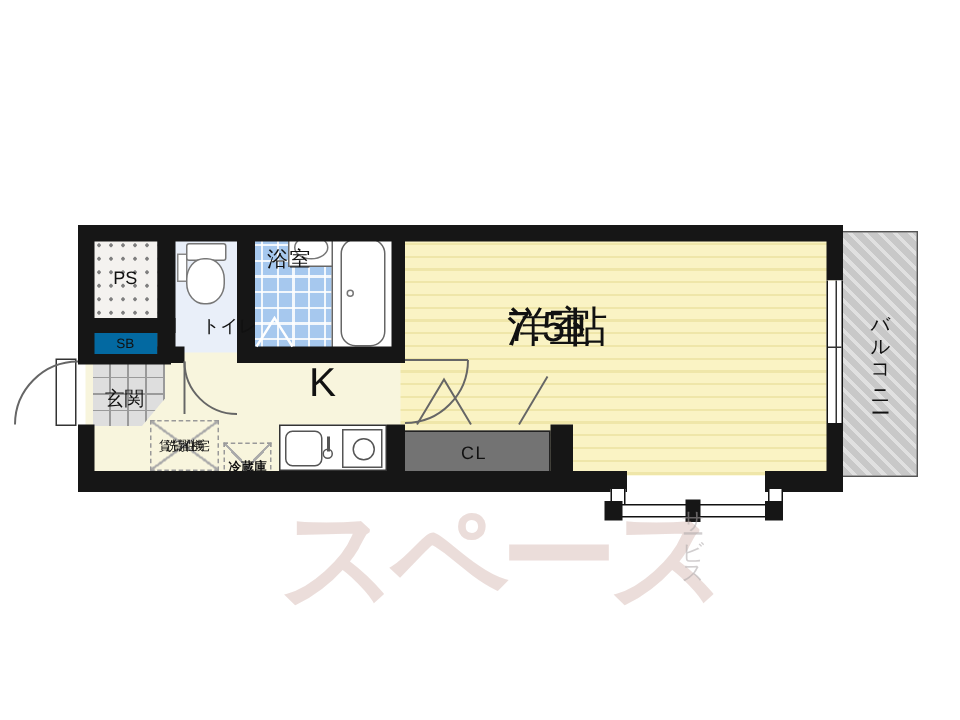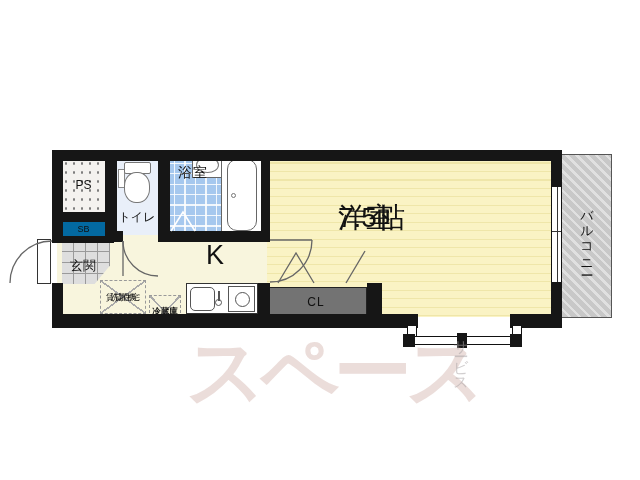--- a/index.html
+++ b/index.html
@@ -76,21 +76,21 @@
   .win-right .mid{left:4.5px;top:0;width:1.2px;height:100%;background:#333;}
   .win-right .tick{left:0;top:46%;width:100%;height:1.2px;background:#333;}
   .bay-jamb{background:#fff;border-left:1.3px solid #111;border-right:1.3px solid #111;z-index:35;}
   .bay-sill{left:405px;top:336px;width:117px;height:9px;background:#fff;border-top:1.4px solid #111;border-bottom:1.4px solid #111;z-index:35;}
   .bay-post{background:#161616;z-index:36;}
   .door-leaf{left:37px;top:239px;width:14px;height:45px;background:#fff;border:1px solid #333;z-index:34;}
 
   
   .t-ps{left:60px;top:178px;width:47px;font-size:12px;}
   .t-sb{left:61px;top:223px;width:45px;font-size:9px;}
-  .t-toilet{left:110px;top:209px;width:54px;font-size:12px;}
+  .t-toilet{left:126px;top:209px;width:54px;font-size:12px;}
   .t-bath{left:168px;top:164px;width:50px;font-size:14px;letter-spacing:1px;}
   .t-k{left:195px;top:240px;width:40px;font-size:27px;}
   .t-genkan{left:63px;top:257px;width:40px;font-size:13px;}
   .t-cl{width:100%;height:100%;font-size:12px;letter-spacing:1px;}
   .t-washer{width:100%;height:100%;font-size:8.5px;line-height:10px;flex-direction:column;}
   .t-fridge{width:100%;height:100%;font-size:8.5px;}
   .t-room{left:338px;top:203px;width:155px;font-size:28px;line-height:30px;text-align:center;}
   .t-balcony{width:100%;height:100%;writing-mode:vertical-rl;font-size:13px;letter-spacing:2px;display:flex;align-items:center;justify-content:center;}
   .watermark-main{
     left:186px;top:320px;font-size:78px;font-weight:bold;letter-spacing:-6px;

